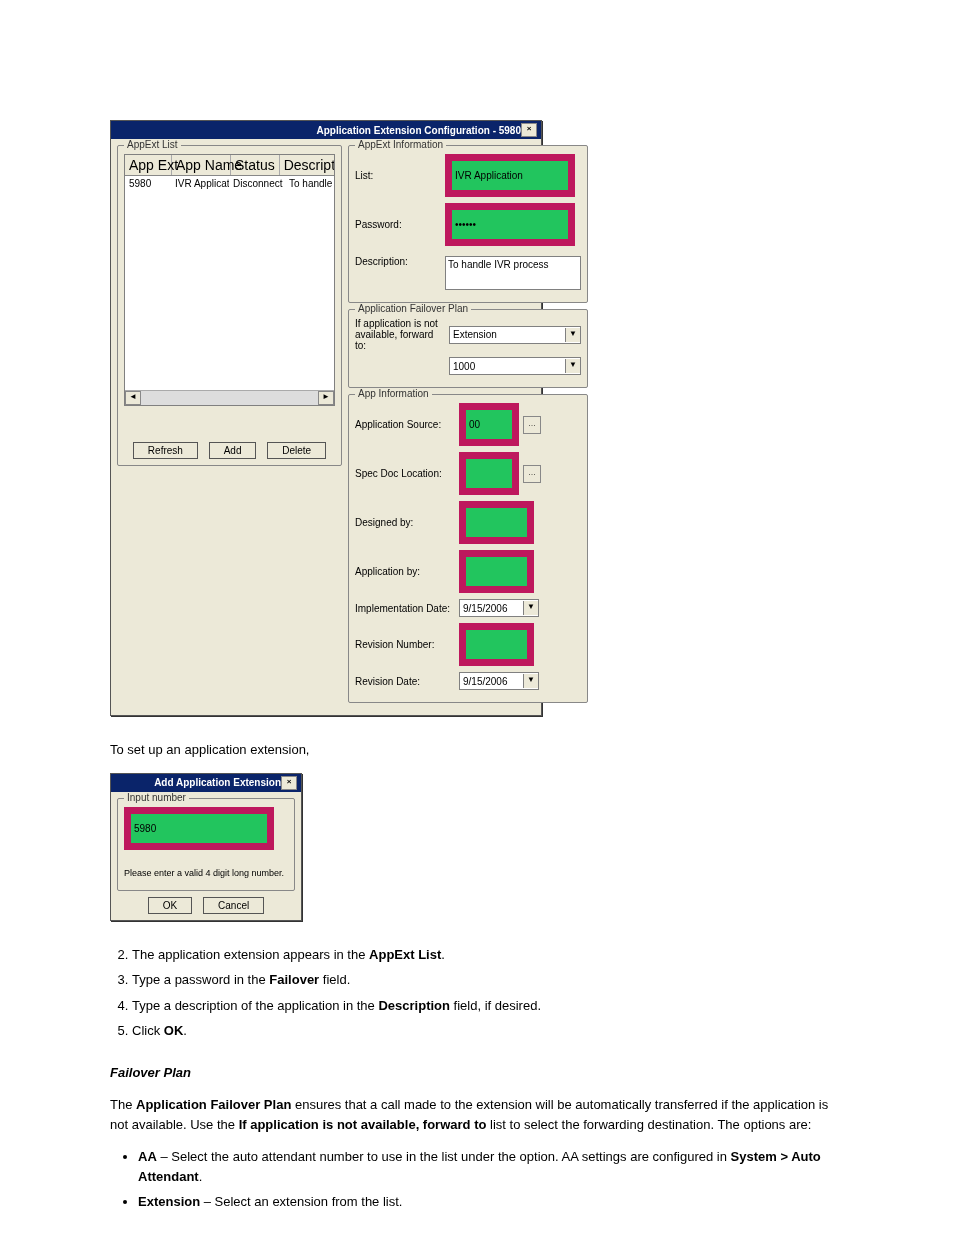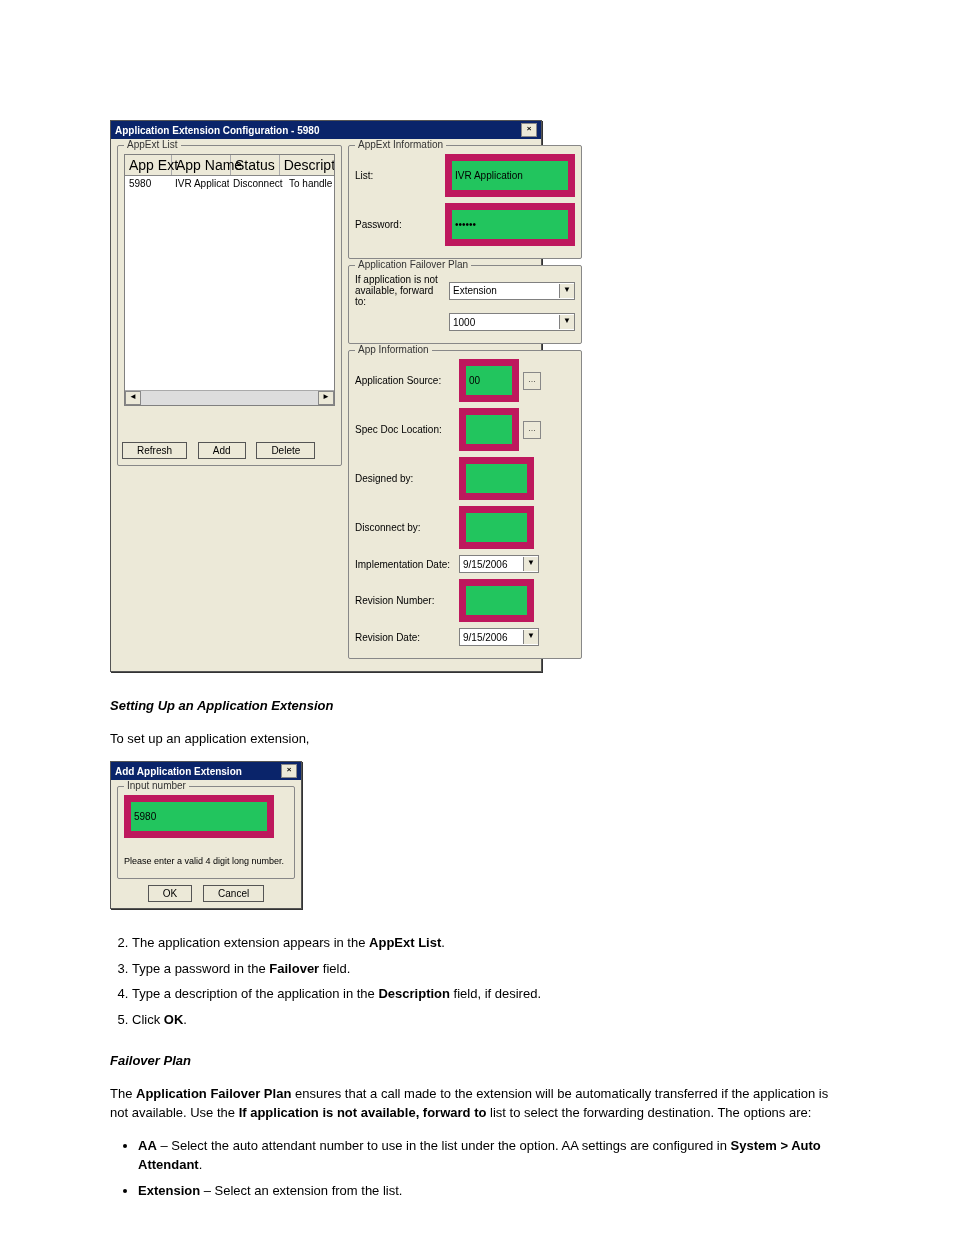--- a/index.html
+++ b/index.html
@@ -23,21 +23,21 @@
     font-family: Tahoma, Arial, sans-serif;
     font-size: 10px;
     color: #000;
   }
   .titlebar {
     background: #0a246a;
     color: #fff;
     font-weight: bold;
     padding: 2px 4px;
     display: flex;
-    justify-content: space-between;
+    justify-content: flex-end;
     align-items: center;
     font-size: 10px;
   }
   .closebox {
     width: 14px; height: 12px;
     background: #ece9d8;
     border: 1px solid #888;
     color: #000;
     font-size: 8px; line-height: 10px;
     text-align: center;
@@ -83,21 +83,21 @@
     white-space: nowrap;
   }
   .lv-row { display: flex; font-size: 10px; }
   .lv-cell { padding: 2px 4px; white-space: nowrap; overflow: hidden; }
   .hscroll {
     position: absolute; bottom: 0; left: 0; right: 0; height: 14px;
     background: #ddd; border-top: 1px solid #aaa;
     display: flex; justify-content: space-between;
   }
   .hscroll span { width: 14px; height: 12px; background:#ece9d8; border:1px solid #888; font-size:8px; text-align:center; line-height:10px; }
-  .btnrow { margin-top: 0; }
+  .btnrow { text-align: center; margin-top: 0; }
   .btn {
     background: #ece9d8;
     border: 1px solid #555;
     padding: 2px 14px;
     font-size: 10px;
     margin: 0 4px;
     display: inline-block;
   }
   .rightcol { flex: 1; }
   .formrow { display:flex; align-items:center; margin-bottom:6px; gap:4px; }
@@ -173,20 +173,24 @@
         <div class="groupbox">
           <span class="legend">AppExt Information</span>
           <div class="formrow">
             <span class="lbl">List:</span>
             <input class="input wm" value="IVR Application" style="">
           </div>
           <div class="formrow">
             <span class="lbl">Password:</span>
             <input class="input wm" value="••••••" style="">
           </div>
+          <div class="formrow" style="align-items:flex-start; margin-top:10px;">
+            <span class="lbl">Description:</span>
+            <div class="textarea">To handle IVR process</div>
+          </div>
         </div>
 
         <div class="groupbox">
           <span class="legend">Application Failover Plan</span>
           <div class="formrow">
             <span class="lbl" style="width:90px;">If application is not available, forward to:</span>
             <div class="combo" style="flex:1;">
               <span style="flex:1;">Extension</span>
               <span class="arrow">▼</span>
             </div>
@@ -210,21 +214,21 @@
           <div class="formrow">
             <span class="lbl" style="width:100px;">Spec Doc Location:</span>
             <input class="input" style="width: 60px;">
             <span class="browsebtn">…</span>
           </div>
           <div class="formrow">
             <span class="lbl" style="width:100px;">Designed by:</span>
             <input class="input" style="width: 75px;">
           </div>
           <div class="formrow">
-            <span class="lbl" style="width:100px;">Disconnect by:</span>
+            <span class="lbl" style="width:100px;">Application by:</span>
             <input class="input" style="width: 75px;">
           </div>
           <div class="formrow">
             <span class="lbl" style="width:100px;">Implementation Date:</span>
             <div class="combo" style="width:75px;">
               <span style="flex:1;">9/15/2006</span>
               <span class="arrow">▼</span>
             </div>
           </div>
           <div class="formrow">
@@ -238,21 +242,20 @@
               <span class="arrow">▼</span>
             </div>
           </div>
         </div>
 
       </div>
     </div>
   </div>
 
   <div class="prose" style="margin-top: 24px;">
-    <h4>Setting Up an Application Extension</h4>
     <p>To set up an application extension,</p>
   </div>
 
   <div class="dialog dialog2">
     <div class="titlebar">
       <span>Add Application Extension</span>
       <span class="closebox">×</span>
     </div>
     <div class="dlgbody2">
       <div class="groupbox" style="padding-bottom:12px;">

